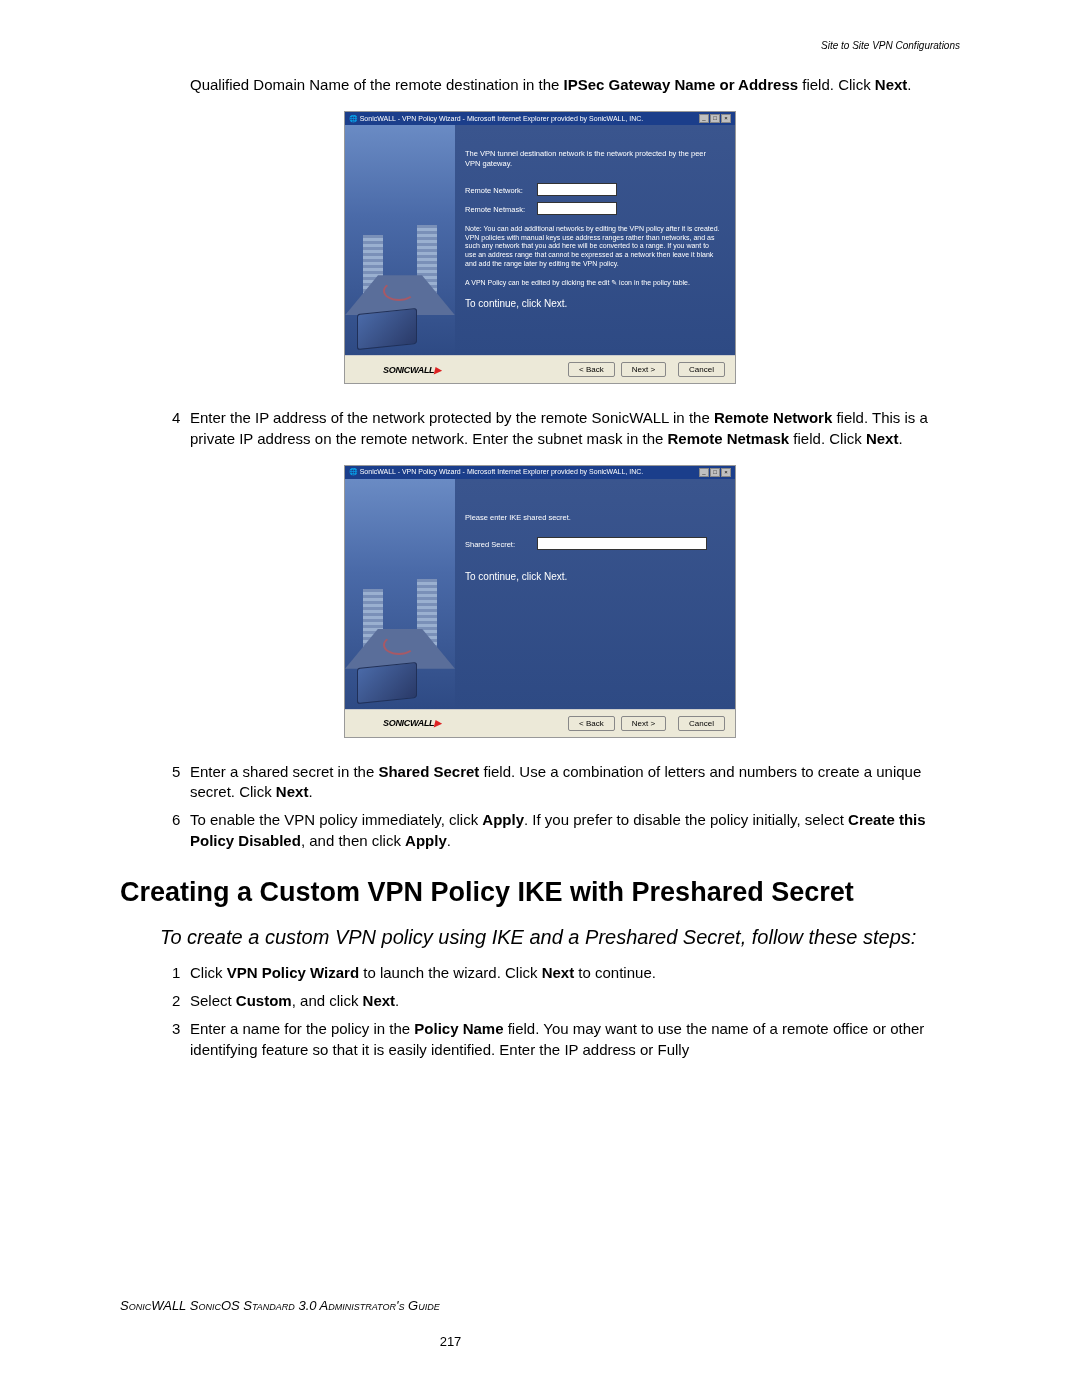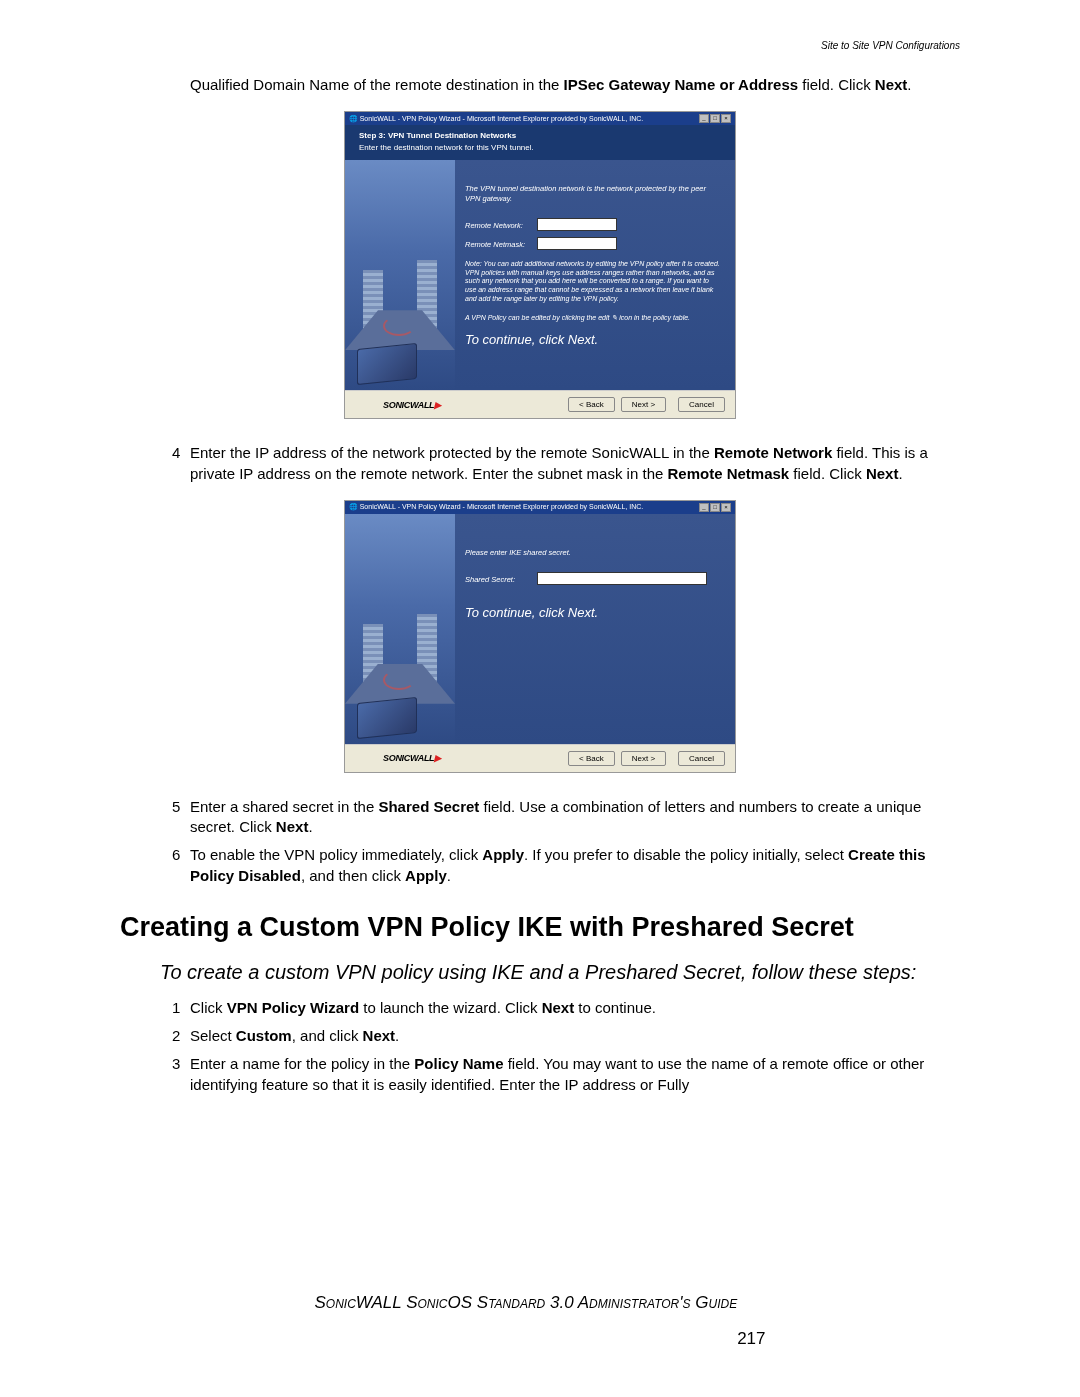--- a/index.html
+++ b/index.html
@@ -77,21 +77,20 @@
   }
   .ss-darkbar .step {
     font-weight: bold;
     margin-bottom: 3px;
   }
   .ss-main {
     background: #3b5998;
     background: linear-gradient(#3a558e, #2e4a84);
     display: flex;
     min-height: 230px;
-    font-style: italic;
   }
   .ss-left {
     width: 110px;
     position: relative;
     background: linear-gradient(to bottom, #6a8bc4 0%, #4a6aa8 40%, #2e4a84 100%);
     overflow: hidden;
   }
   .city-left, .city-right {
     position: absolute;
     bottom: 60px;
@@ -157,21 +156,21 @@
     border: 1px solid #333;
   }
   .ss-field.wide .inp { flex: 0 0 170px; }
   .ss-note {
     font-size: 7px;
     margin-top: 10px;
     line-height: 1.25;
   }
   .ss-cont {
     margin-top: 10px;
-    font-size: 13px;
+    font-size: 10px;
   }
   .ss-footer {
     background: #ece9d8;
     padding: 6px 10px;
     display: flex;
     justify-content: space-between;
     align-items: center;
     border-top: 1px solid #ccc;
   }
   .ss-logo {
@@ -204,24 +203,24 @@
     font-size: 20px;
     margin-left: 40px;
     margin-bottom: 14px;
     font-style: italic;
   }
   .footer {
     position: absolute;
     bottom: 48px;
     left: 120px;
     right: 120px;
-    font-size: 17px;
+    font-size: 13px;
     font-style: italic;
     display: flex;
-    justify-content: center;
+    justify-content: flex-start;
     font-variant: small-caps;
   }
   .footer .pgnum { font-style: normal; font-variant: normal; margin-top: 36px; }
 </style>
 </head>
 <body>
 
 <div class="header-line">Site to Site VPN Configurations</div>
 
 <p class="body-para">
@@ -229,24 +228,20 @@
 </p>
 
 <div class="screenshot">
   <div class="ss-title">
     <span><span class="icon">🌐</span> <span>SonicWALL - VPN Policy Wizard - Microsoft Internet Explorer provided by SonicWALL, INC.</span></span>
     <span class="ss-winbtns">
       <span class="ss-winbtn">_</span>
       <span class="ss-winbtn">□</span>
       <span class="ss-winbtn">×</span>
     </span>
-  </div>
-  <div class="ss-darkbar">
-    <div class="step">Step 3: VPN Tunnel Destination Networks</div>
-    <div>Enter the destination network for this VPN tunnel.</div>
   </div>
   <div class="ss-main">
     <div class="ss-left">
       <div class="city-left"></div>
         <div class="city-right"></div>
       <div class="road"></div>
         <div class="swirl"></div>
         <div class="card"></div>
     </div>
     <div class="ss-right">

